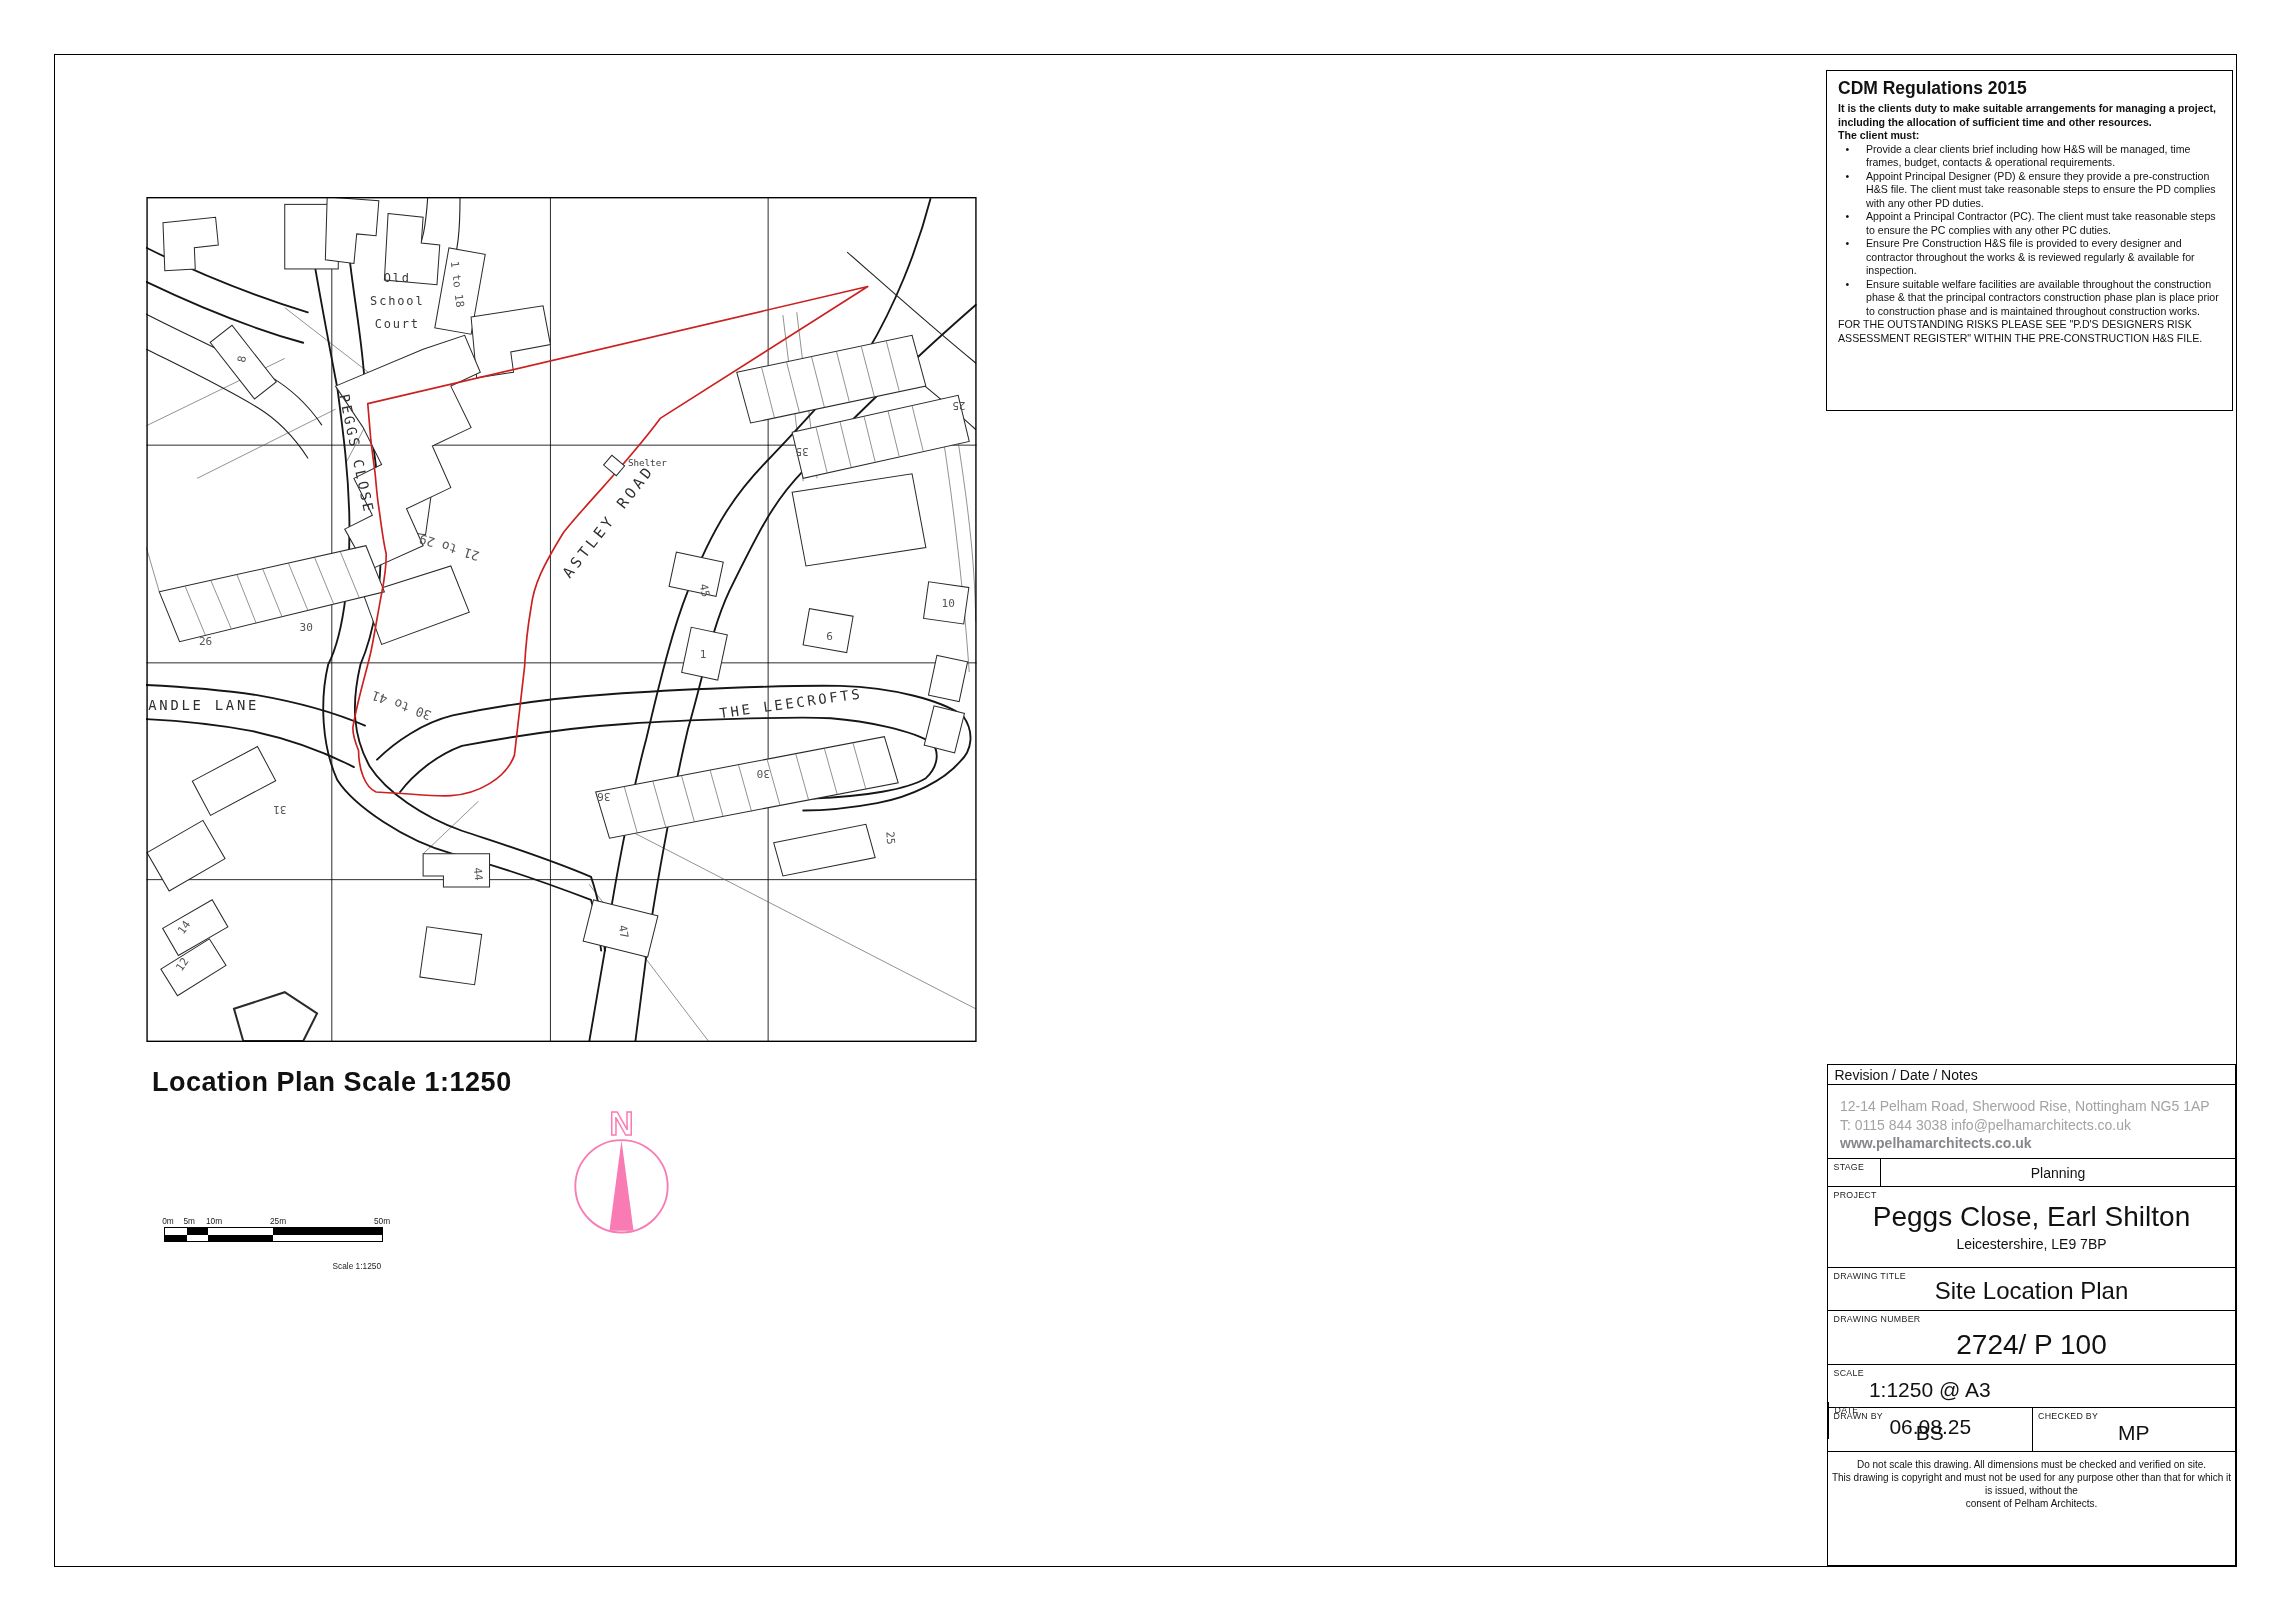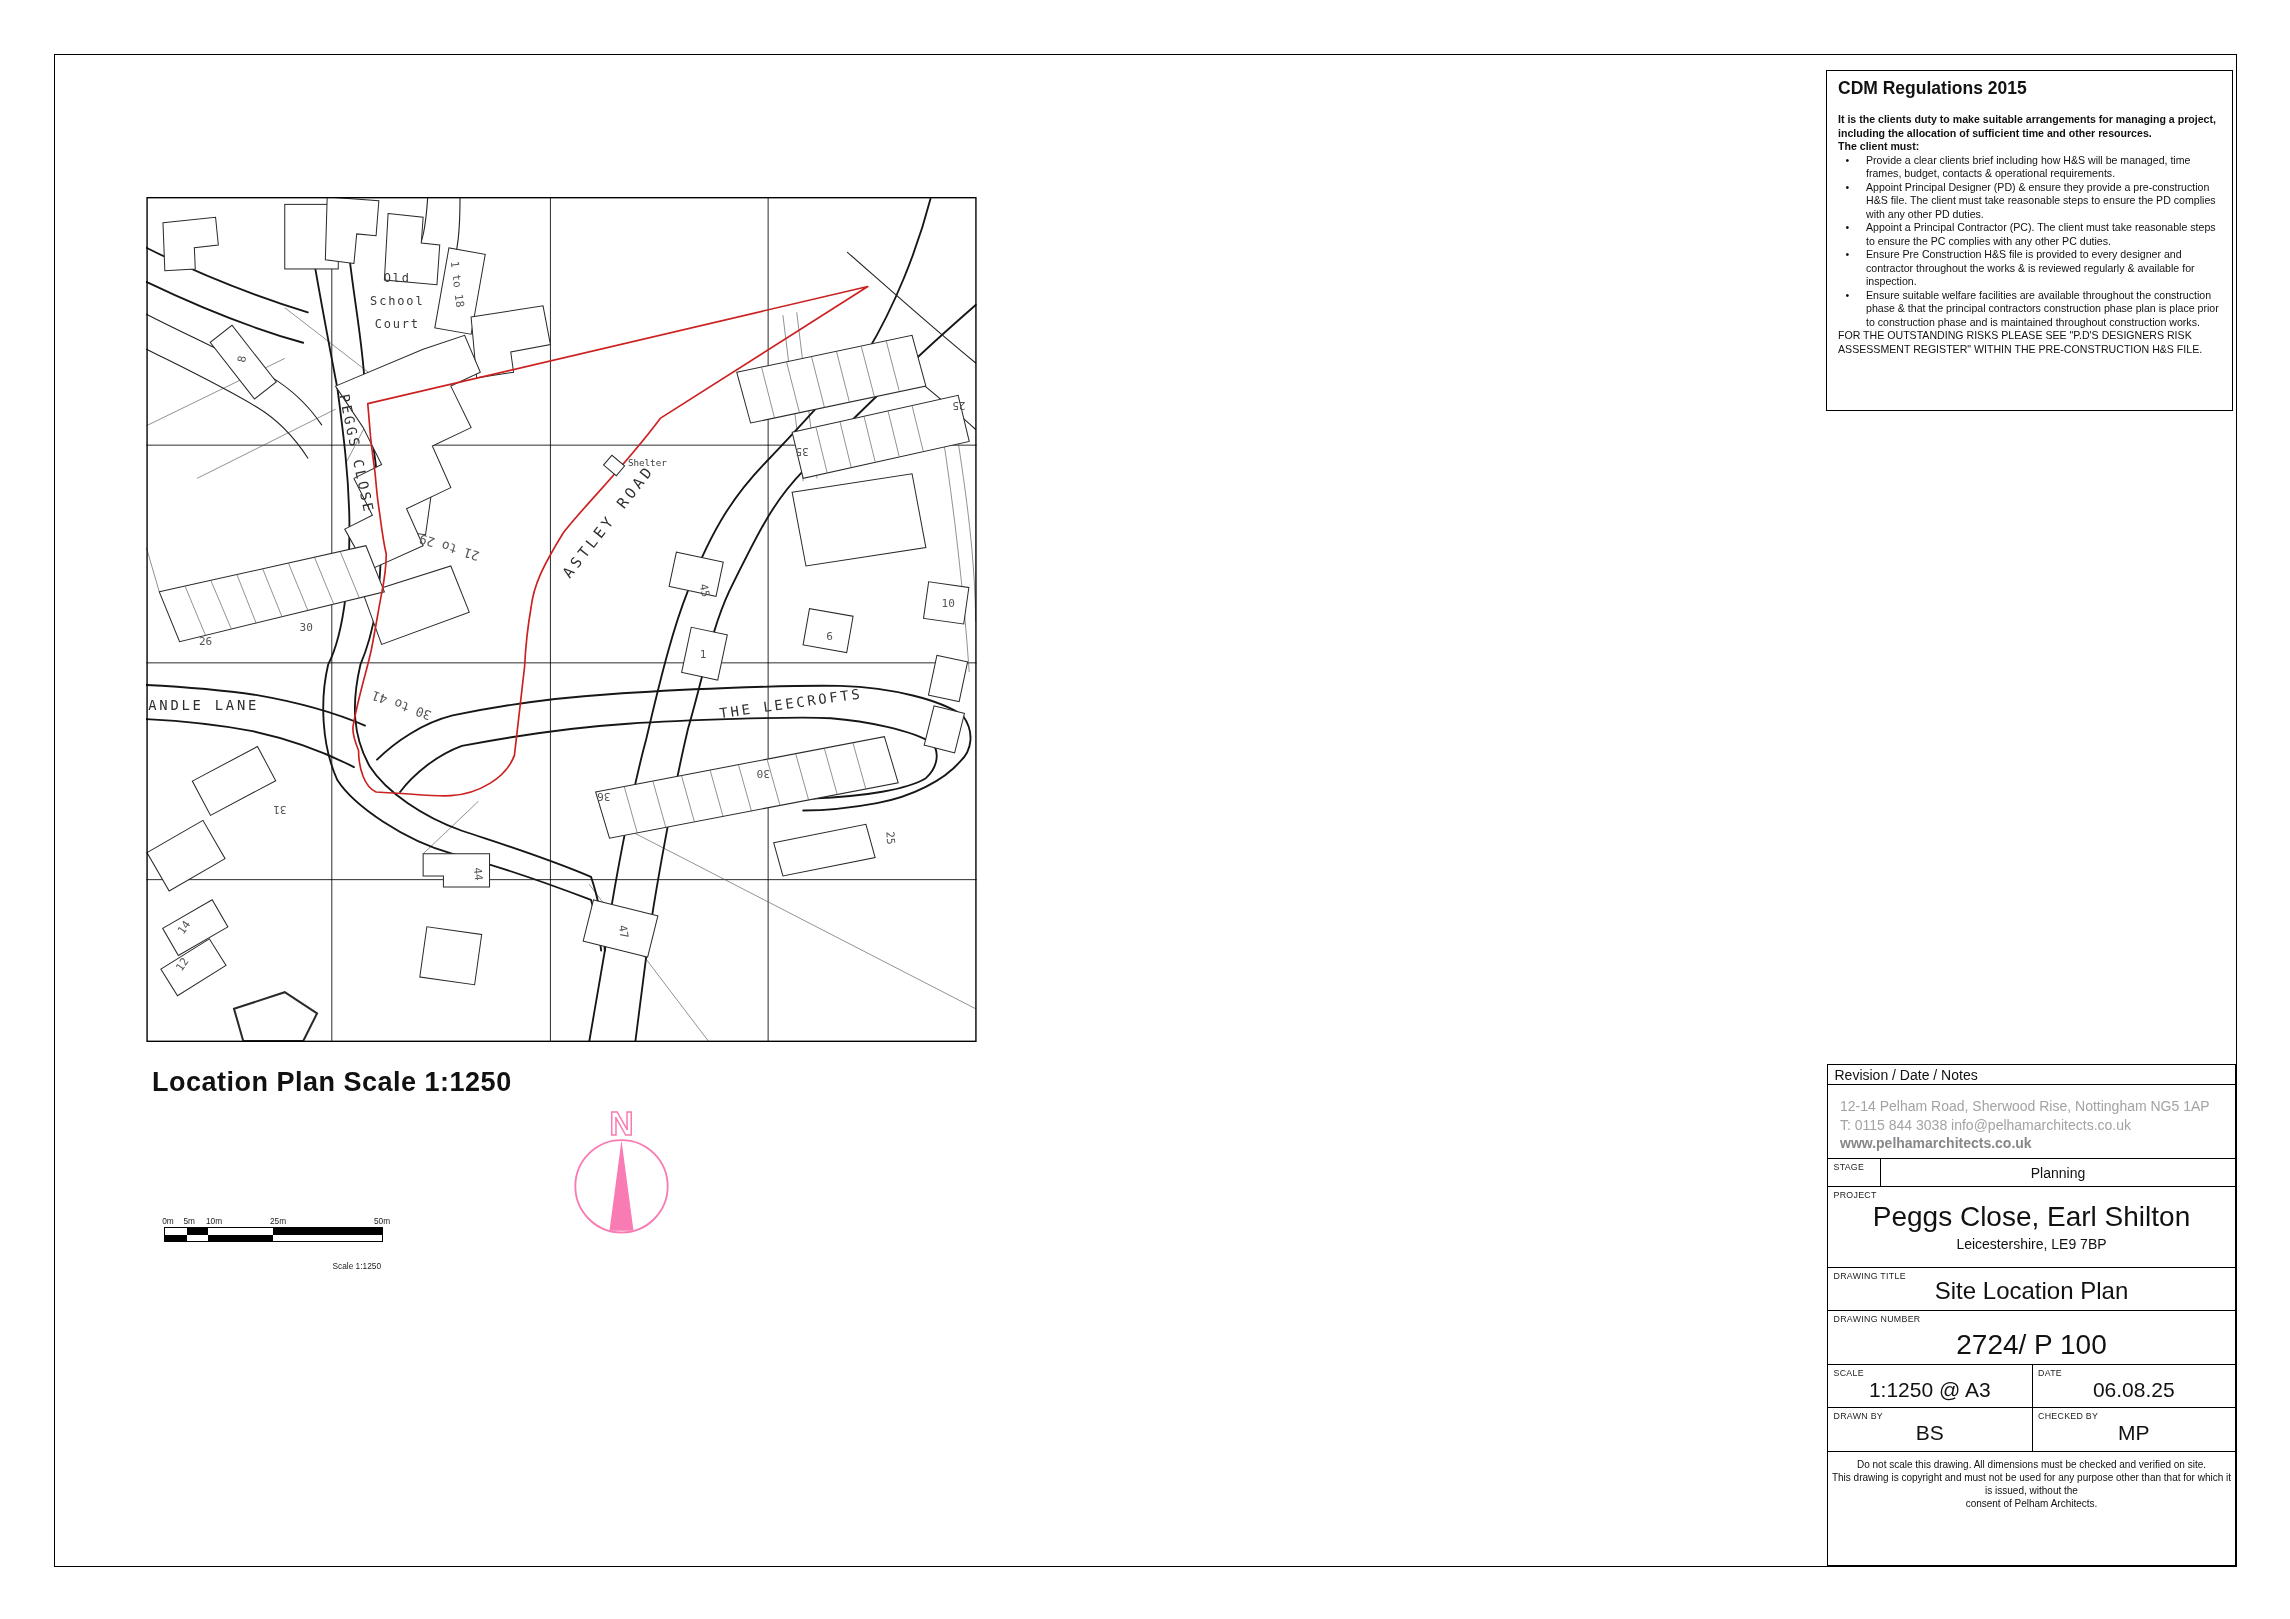--- a/index.html
+++ b/index.html
@@ -5,21 +5,21 @@
   html,body{margin:0;padding:0;background:#fff;}
   body{width:2291px;height:1620px;position:relative;font-family:"Liberation Sans",sans-serif;color:#111;}
   .abs{position:absolute;}
 
   
   #sheet-border{left:54px;top:54px;width:2181px;height:1511px;border:1.8px solid #000;}
 
   
   #cdm-box{left:1826px;top:70px;width:407px;height:341px;border:1.8px solid #000;box-sizing:border-box;
            padding:7.4px 11px 5.5px 11px;font-size:10.6px;line-height:13.5px;}
-  #cdm-box h1{margin:0 0 15px 0;font-size:17.5px;line-height:20px;}
+  #cdm-box h1{margin:0 0 4px 0;font-size:17.5px;line-height:20px;}
   .cdm-bold{font-weight:bold;}
   .bullet{display:flex;}
   .bullet .dot{width:28px;flex:0 0 28px;padding-left:7.4px;box-sizing:border-box;}
   .bullet .dot::before{content:"\2022";}
   .bullet .bt{flex:1;}
 
   
   #map-wrap{left:146px;top:197px;width:831px;height:845px;}
   svg text{font-family:"DejaVu Sans Mono",monospace;fill:#3a3a3a;}
   .road{fill:none;stroke:#161616;stroke-width:2;stroke-linecap:round;}
@@ -67,21 +67,21 @@
   #tb-project{height:81px;}
   #tb-project .proj-title{text-align:center;font-size:28px;margin-top:0.9px;}
   #tb-project .proj-sub{text-align:center;font-size:14px;margin-top:3.7px;}
   #tb-title{height:43px;}
   #tb-title .big{text-align:center;font-size:24px;margin-top:-3.7px;}
   #tb-number{height:54px;}
   #tb-number .big{text-align:center;font-size:28px;margin-top:5.5px;}
   .tb-split{display:flex;}
   .tb-split .half{width:50%;box-sizing:border-box;}
   .tb-split .half.rt{border-left:1.4px solid #000;}
-  #tb-scaledate{height:43px;}
+  #tb-scaledate{height:43px;flex-direction:column;}
   #tb-drawn{height:44px;}
   .half .val{text-align:center;font-size:21px;margin-top:0px;}
   #tb-disclaimer{flex:1;border-bottom:none;display:flex;flex-direction:column;justify-content:flex-start;
                  padding-top:5.5px;font-size:10px;line-height:13px;text-align:center;color:#111;}
 </style>
 </head>
 <body>
 
 <div class="abs" id="sheet-border"></div>
 

